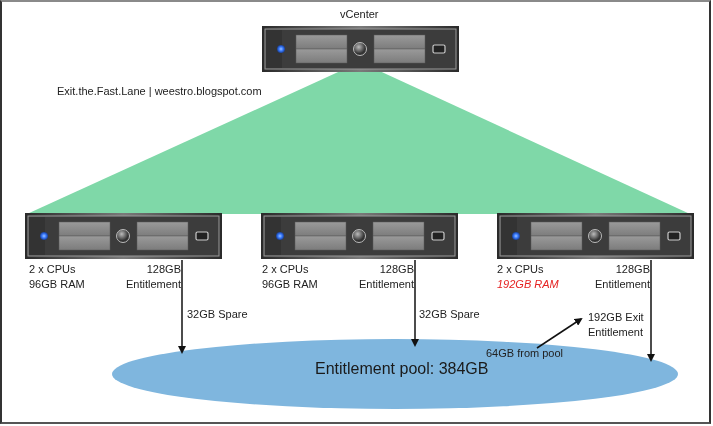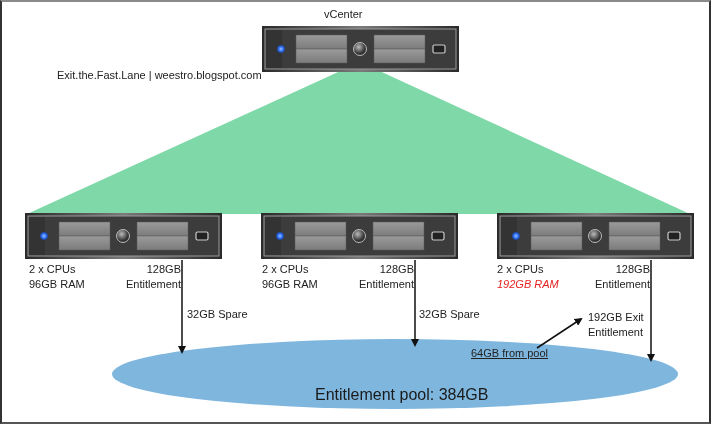--- a/index.html
+++ b/index.html
@@ -69,36 +69,36 @@
   <g transform="translate(497,213)">
       <use href="#server"></use>
     </g>
 
   <line x1="182" y1="260" x2="182" y2="352" stroke="#111" stroke-width="1.5" marker-end="url(#ah)"></line>
   <line x1="415" y1="260" x2="415" y2="345" stroke="#111" stroke-width="1.5" marker-end="url(#ah)"></line>
   <line x1="651" y1="260" x2="651" y2="360" stroke="#111" stroke-width="1.5" marker-end="url(#ah)"></line>
   <line x1="537" y1="348" x2="581" y2="319" stroke="#111" stroke-width="1.5" marker-end="url(#ah)"></line>
 </svg>
 
-<div class="lbl" style="left:324px;top:7px;">vCenter</div>
-<div class="lbl" style="left:57px;top:68px;">Exit.the.Fast.Lane | weestro.blogspot.com</div>
+<div class="lbl" style="left:340px;top:7px;">vCenter</div>
+<div class="lbl" style="left:57px;top:84px;">Exit.the.Fast.Lane | weestro.blogspot.com</div>
 
 <div class="lbl" style="left:29px;top:262px;">2 x CPUs</div>
 <div class="lbl" style="left: 29px; top: 277px; color: rgb(34, 34, 34);">96GB RAM</div>
 <div class="lbl r" style="right:532px;top:262px;">128GB</div>
 <div class="lbl r" style="right:532px;top:277px;">Entitlement</div>
 <div class="lbl" style="left:187px;top:307px;">32GB Spare</div>
 
 <div class="lbl" style="left:262px;top:262px;">2 x CPUs</div>
 <div class="lbl" style="left: 262px; top: 277px; color: rgb(34, 34, 34);">96GB RAM</div>
 <div class="lbl r" style="right:299px;top:262px;">128GB</div>
 <div class="lbl r" style="right:299px;top:277px;">Entitlement</div>
 <div class="lbl" style="left:419px;top:307px;">32GB Spare</div>
 
 <div class="lbl" style="left:497px;top:262px;">2 x CPUs</div>
 <div class="lbl red" style="left: 497px; top: 277px; color: rgb(229, 34, 34);">192GB RAM</div>
 <div class="lbl r" style="right:63px;top:262px;">128GB</div>
 <div class="lbl r" style="right:63px;top:277px;">Entitlement</div>
 <div class="lbl" style="left:588px;top:310px;">192GB Exit</div>
 <div class="lbl" style="left:588px;top:325px;">Entitlement</div>
-<div class="lbl" style="left:471px;top:346px;text-decoration:underline;">64GB from pool</div>
+<div class="lbl" style="left:486px;top:346px;">64GB from pool</div>
 
-<div class="lbl big" style="left:315px;top:387px;">Entitlement pool: 384GB</div>
+<div class="lbl big" style="left:315px;top:361px;">Entitlement pool: 384GB</div>
 
 </body></html>

